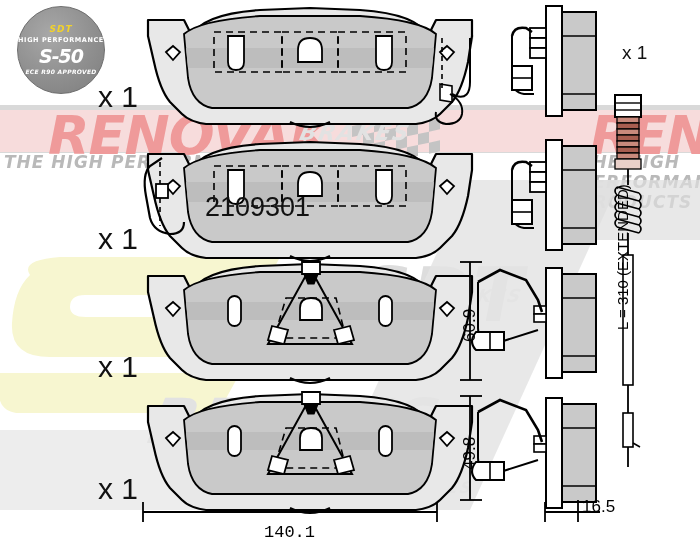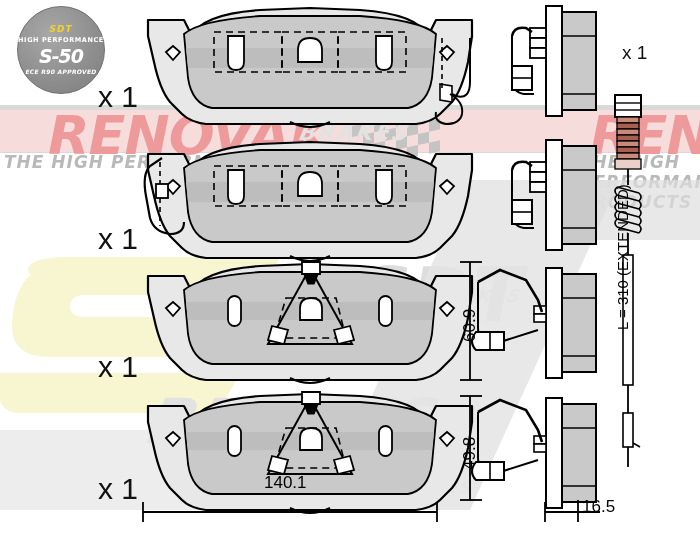--- a/index.html
+++ b/index.html
@@ -333,20 +333,21 @@
       <line x1="460" y1="500" x2="482" y2="500"></line>
     </g>
   </svg>
 
   <div class="qty" style="left:98px;top:80px;">x 1</div>
   <div class="qty" style="left:98px;top:222px;">x 1</div>
   <div class="qty" style="left:98px;top:350px;">x 1</div>
   <div class="qty" style="left:98px;top:472px;">x 1</div>
   <div class="qty-sm" style="left:622px;top:42px;">x 1</div>
 
-
-  <div class="dim" style="left:264px;top:473px;">140.1</div>
+  <div class="partno" style="left:205px;top:192px;">2109301</div>
+
+  <div class="dim" style="left:264px;top:523px;font-family:Liberation Mono, monospace;">140.1</div>
   <div class="dim" style="left:582px;top:497px;text-align:right;">16.5</div>
   <div class="dim dim-v" style="left:460px;top:342px;">60.9</div>
   <div class="dim dim-v" style="left:460px;top:470px;">49.8</div>
   <div class="sensor-len" style="left:614px;top:330px;">L = 310 (EXTENDED)</div>
 
 </div>
 
 </body></html>

